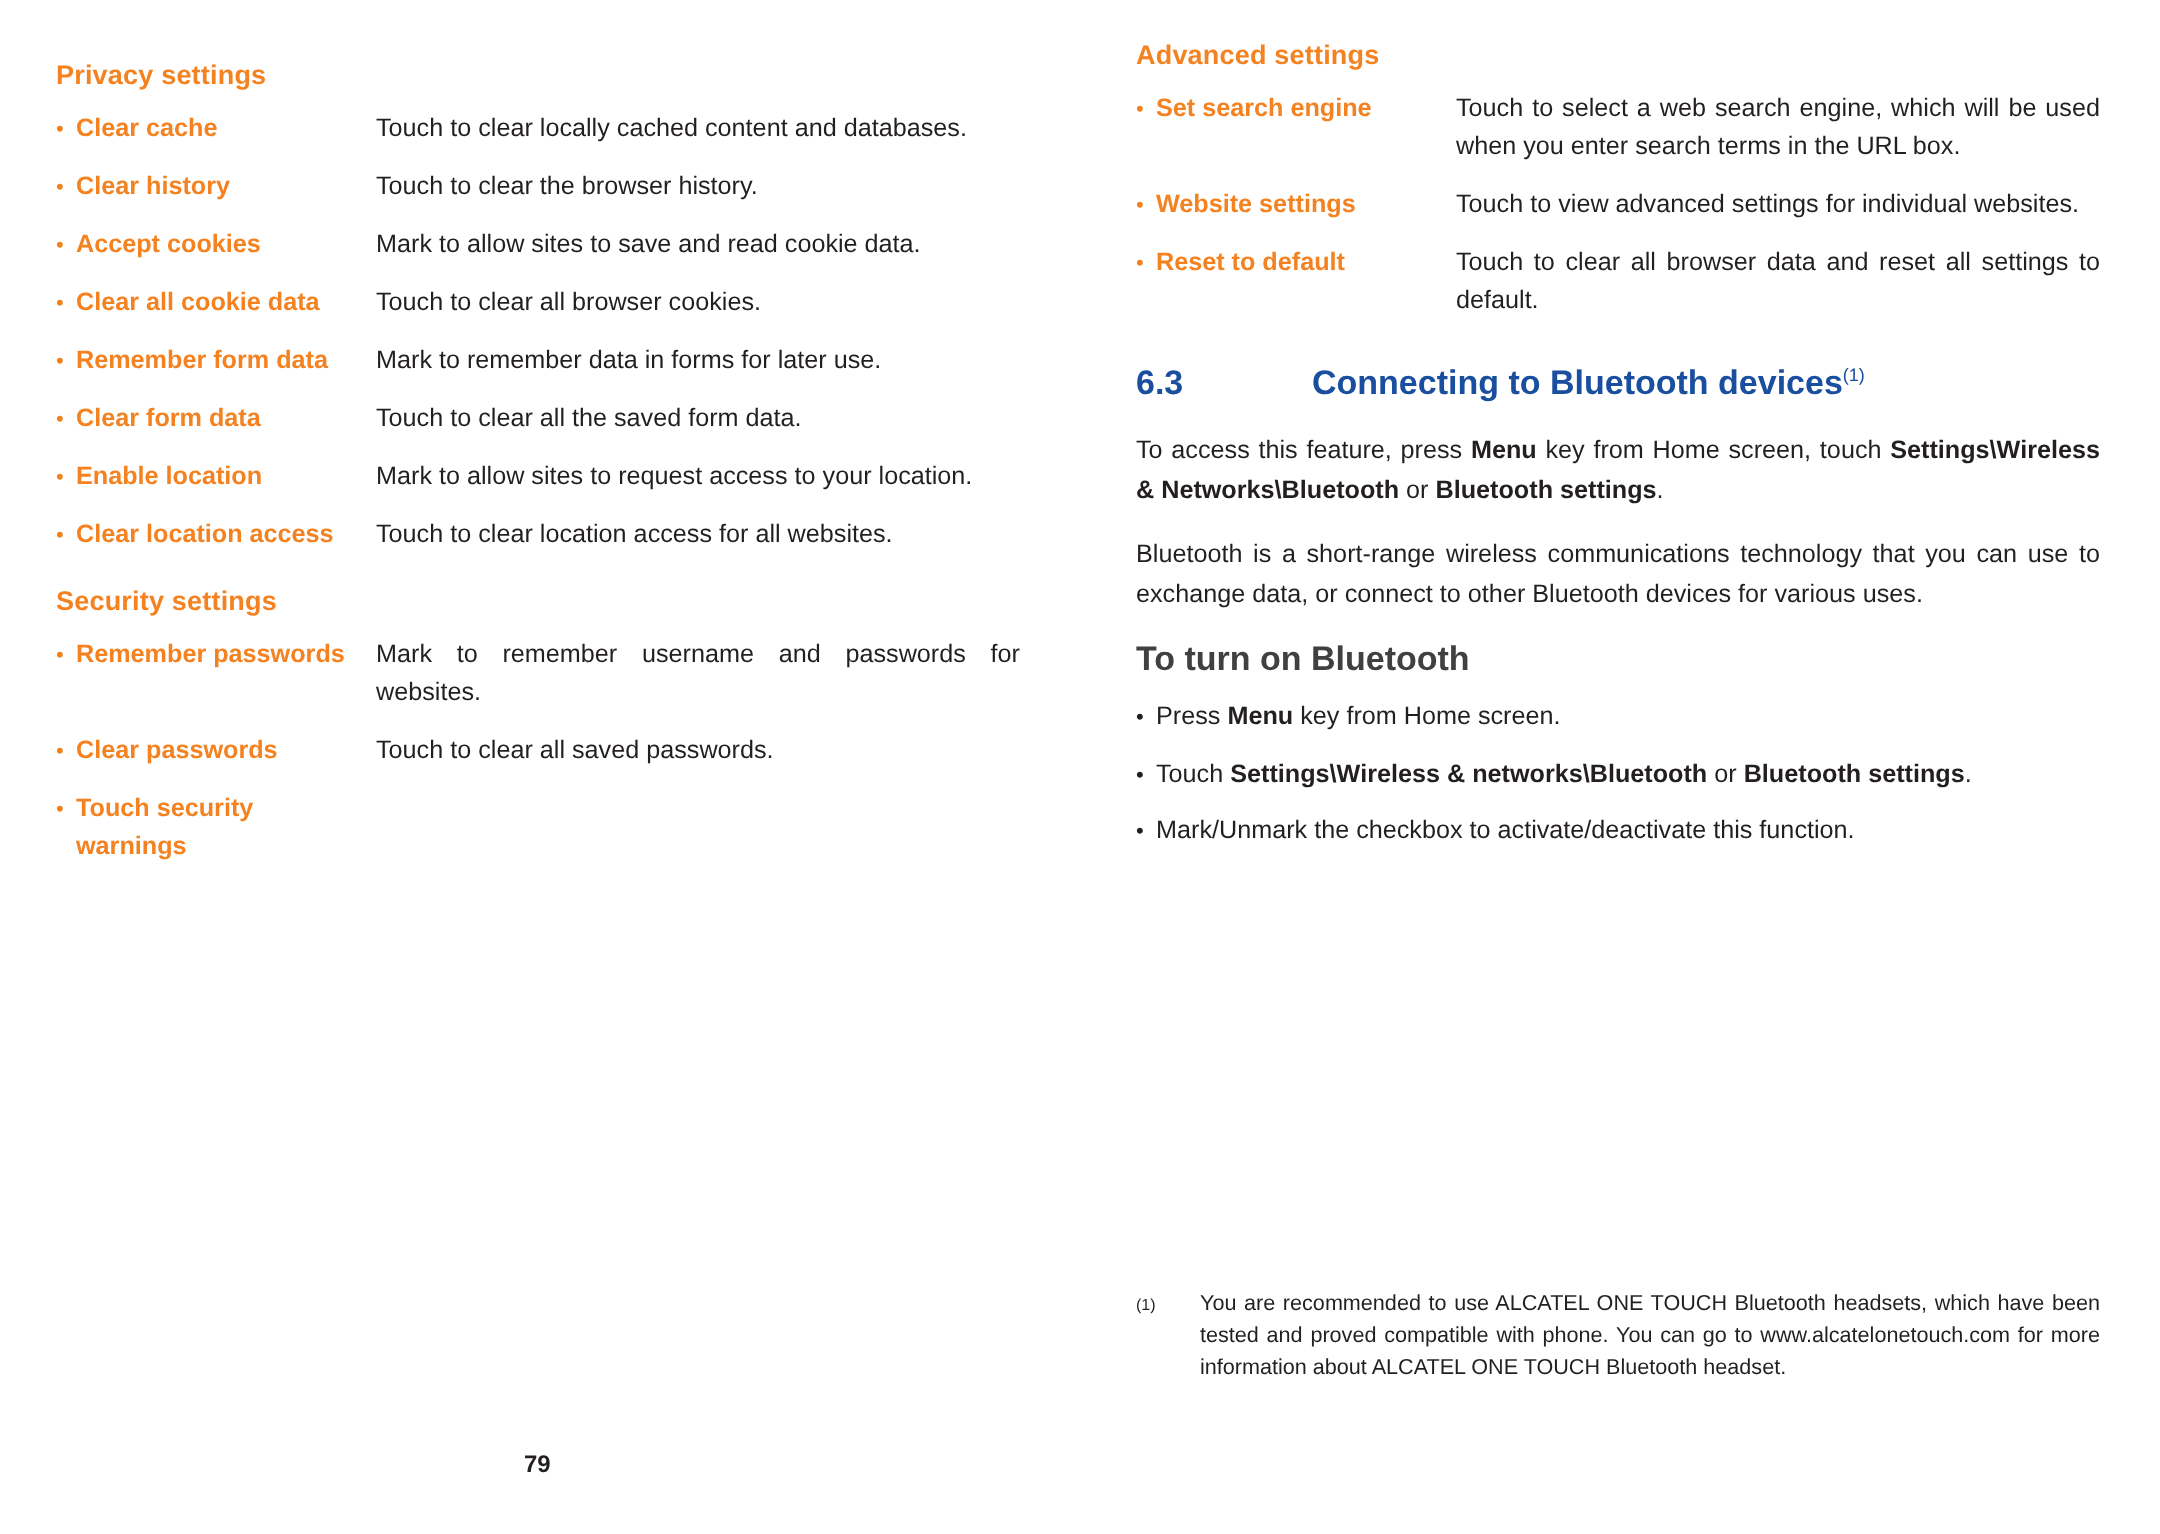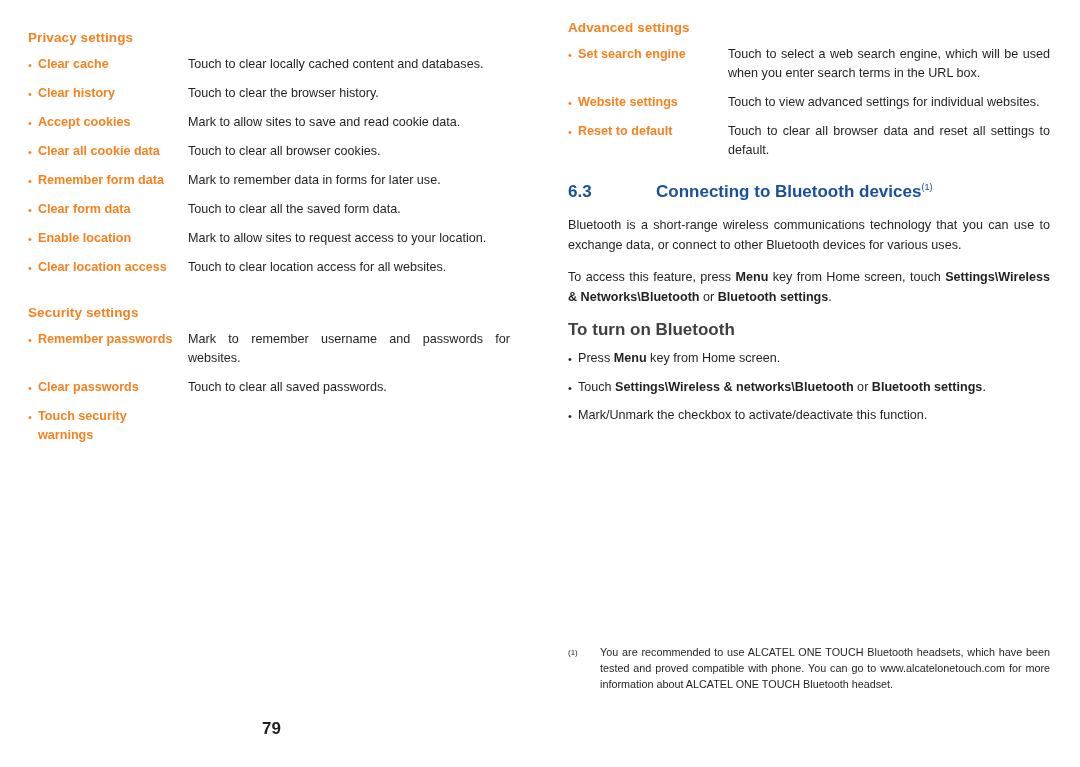--- a/index.html
+++ b/index.html
@@ -25,21 +25,21 @@
   .page-left { left: 0; padding: 30px 30px 0 28px; }
   .page-right { left: 540px; padding: 20px 30px 0 28px; }
 
   .section-title {
     color: #f58220;
     font-weight: bold;
     font-size: 13.5px;
     margin: 0 0 10px 0;
     letter-spacing: 0.1px;
   }
-  .section-title.sec2 { margin-top: 28px; }
+  .section-title.sec2 { margin-top: 16px; }
 
   
   .deflist { margin: 0; padding: 0; }
   .defrow {
     display: flex;
     align-items: flex-start;
     margin-bottom: 10px;
   }
   .bullet {
     color: #f58220;
@@ -132,21 +132,21 @@
     flex: 0 0 32px;
     font-size: 8px;
     vertical-align: super;
     padding-top: 1px;
   }
   .footnote-text { flex: 1; text-align: justify; }
 
   .pagenum {
     position: absolute;
     bottom: 28px;
-    font-size: 17px;
+    font-size: 12px;
     color: #231f20;
     font-weight: bold;
     text-align: right;
   }
   .pagenum-left { left: 262px; }
 
   
 </style>
 </head>
 <body>
@@ -242,25 +242,25 @@
     </div>
   </div>
 
   <div class="chapter-head">
     <span class="chapter-num">6.3</span>
     <span class="chapter-title">
       <span>Connecting to Bluetooth devices</span><sup>(1)</sup>
     </span>
   </div>
 
-  <p class="para">Bluetooth is a short-range wireless communications technology that you can use to exchange data, or connect to other Bluetooth devices for various uses.</p>
-
   <p class="para">
     <span>To access this feature, press </span><b>Menu</b><span> key from Home screen, touch </span><b>Settings\Wireless &amp; Networks\Bluetooth</b><span> or </span><b>Bluetooth settings</b><span>.</span>
   </p>
+
+  <p class="para">Bluetooth is a short-range wireless communications technology that you can use to exchange data, or connect to other Bluetooth devices for various uses.</p>
 
   <h3 class="sub-head">To turn on Bluetooth</h3>
 
   <div class="blist">
     <div class="brow">
       <span class="bullet">•</span>
       <span class="btext"><span>Press </span><b>Menu</b><span> key from Home screen.</span></span>
     </div>
     <div class="brow">
       <span class="bullet">•</span>

